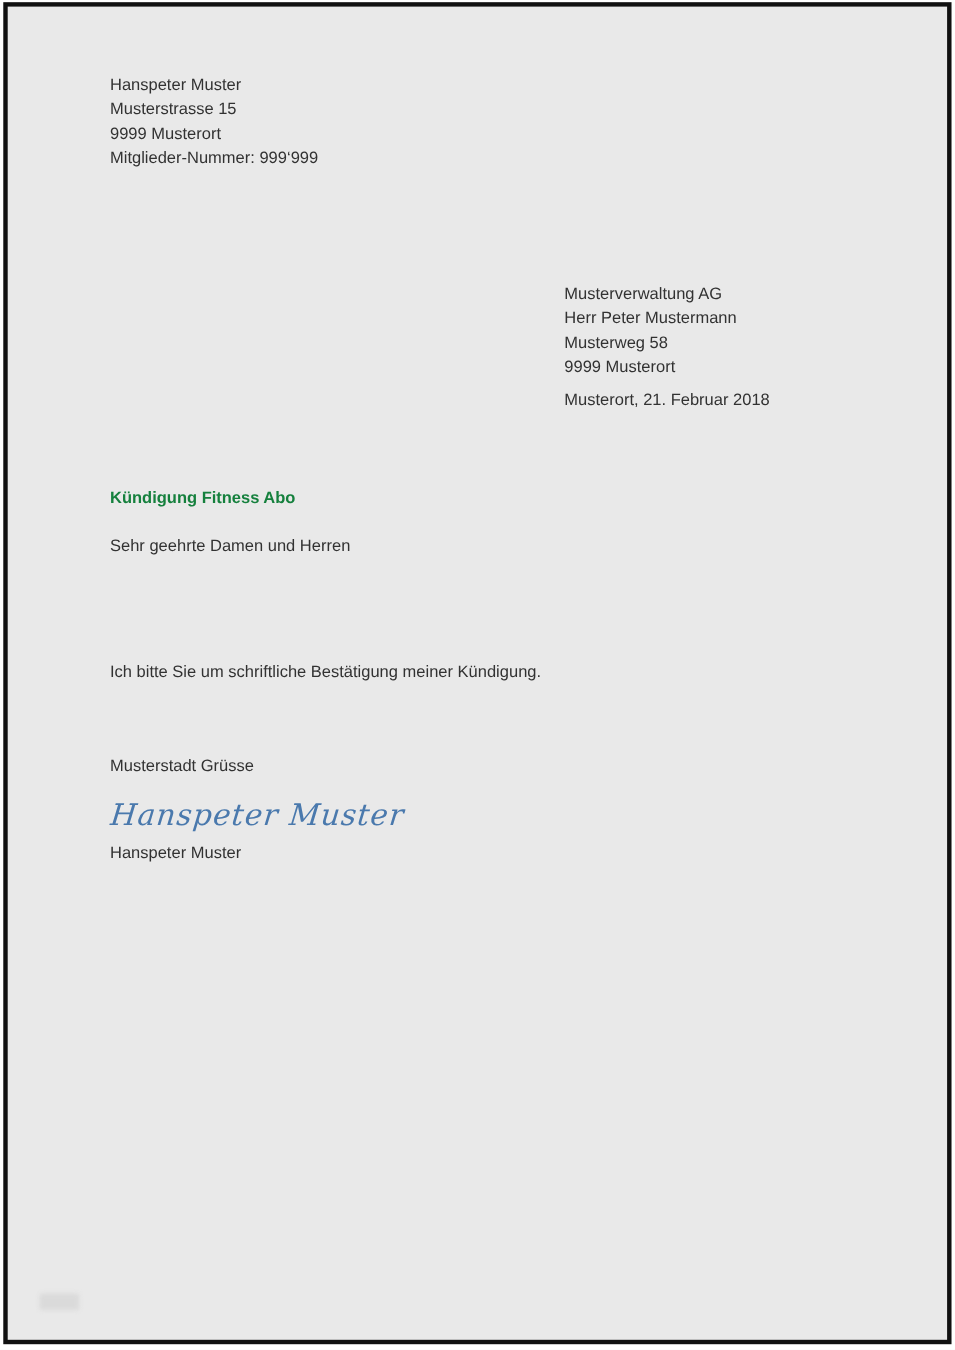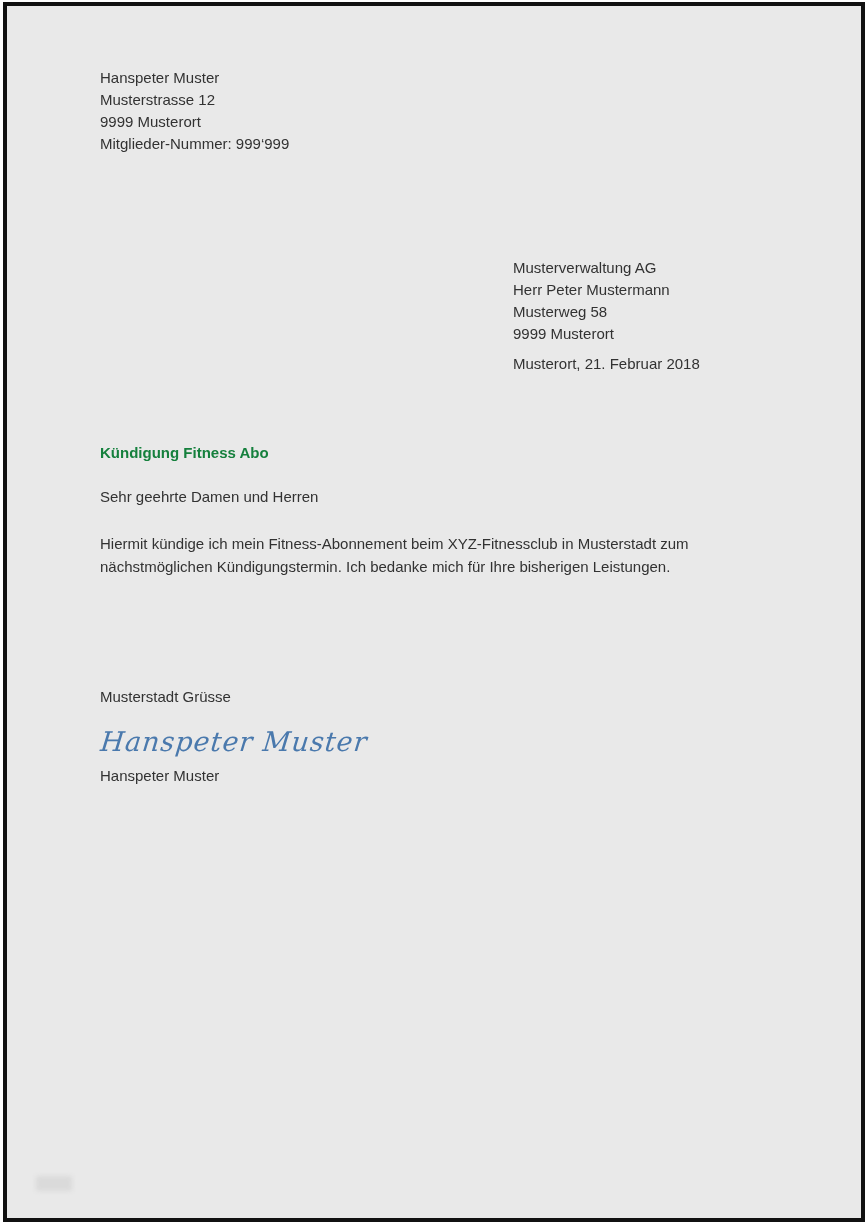--- a/index.html
+++ b/index.html
@@ -64,40 +64,40 @@
 </style>
 </head>
 <body>
 
 <div class="frame"></div>
 
 <div class="letter">
 
   <div class="block sender">
     <div>Hanspeter Muster</div>
-    <div>Musterstrasse 12</div>
+    <div>Musterstrasse 15</div>
     <div>9999 Musterort</div>
     <div>Mitglieder-Nummer: 999‘999</div>
   </div>
 
   <div class="block recipient">
     <div>Musterverwaltung AG</div>
     <div>Herr Peter Mustermann</div>
     <div>Musterweg 58</div>
     <div>9999 Musterort</div>
   </div>
 
   <div class="dateline">Musterort, 21. Februar 2018</div>
 
   <div class="subject">Kündigung Fitness Abo</div>
 
   <div class="salutation">Sehr geehrte Damen und Herren</div>
 
-  <p class="para1">Hiermit kündige ich mein Fitness-Abonnement beim XYZ-Fitnessclub in Musterstadt zum nächstmöglichen Kündigungstermin. Ich bedanke mich für Ihre bisherigen Leistungen.</p>
 
+  <p class="para2">Ich bitte Sie um schriftliche Bestätigung meiner Kündigung.</p>
 
   <div class="closing">Musterstadt Grüsse</div>
 
   <div class="signature">Hanspeter Muster</div>
 
   <div class="typedname">Hanspeter Muster</div>
 
   <div class="watermark"></div>
 
 </div>

